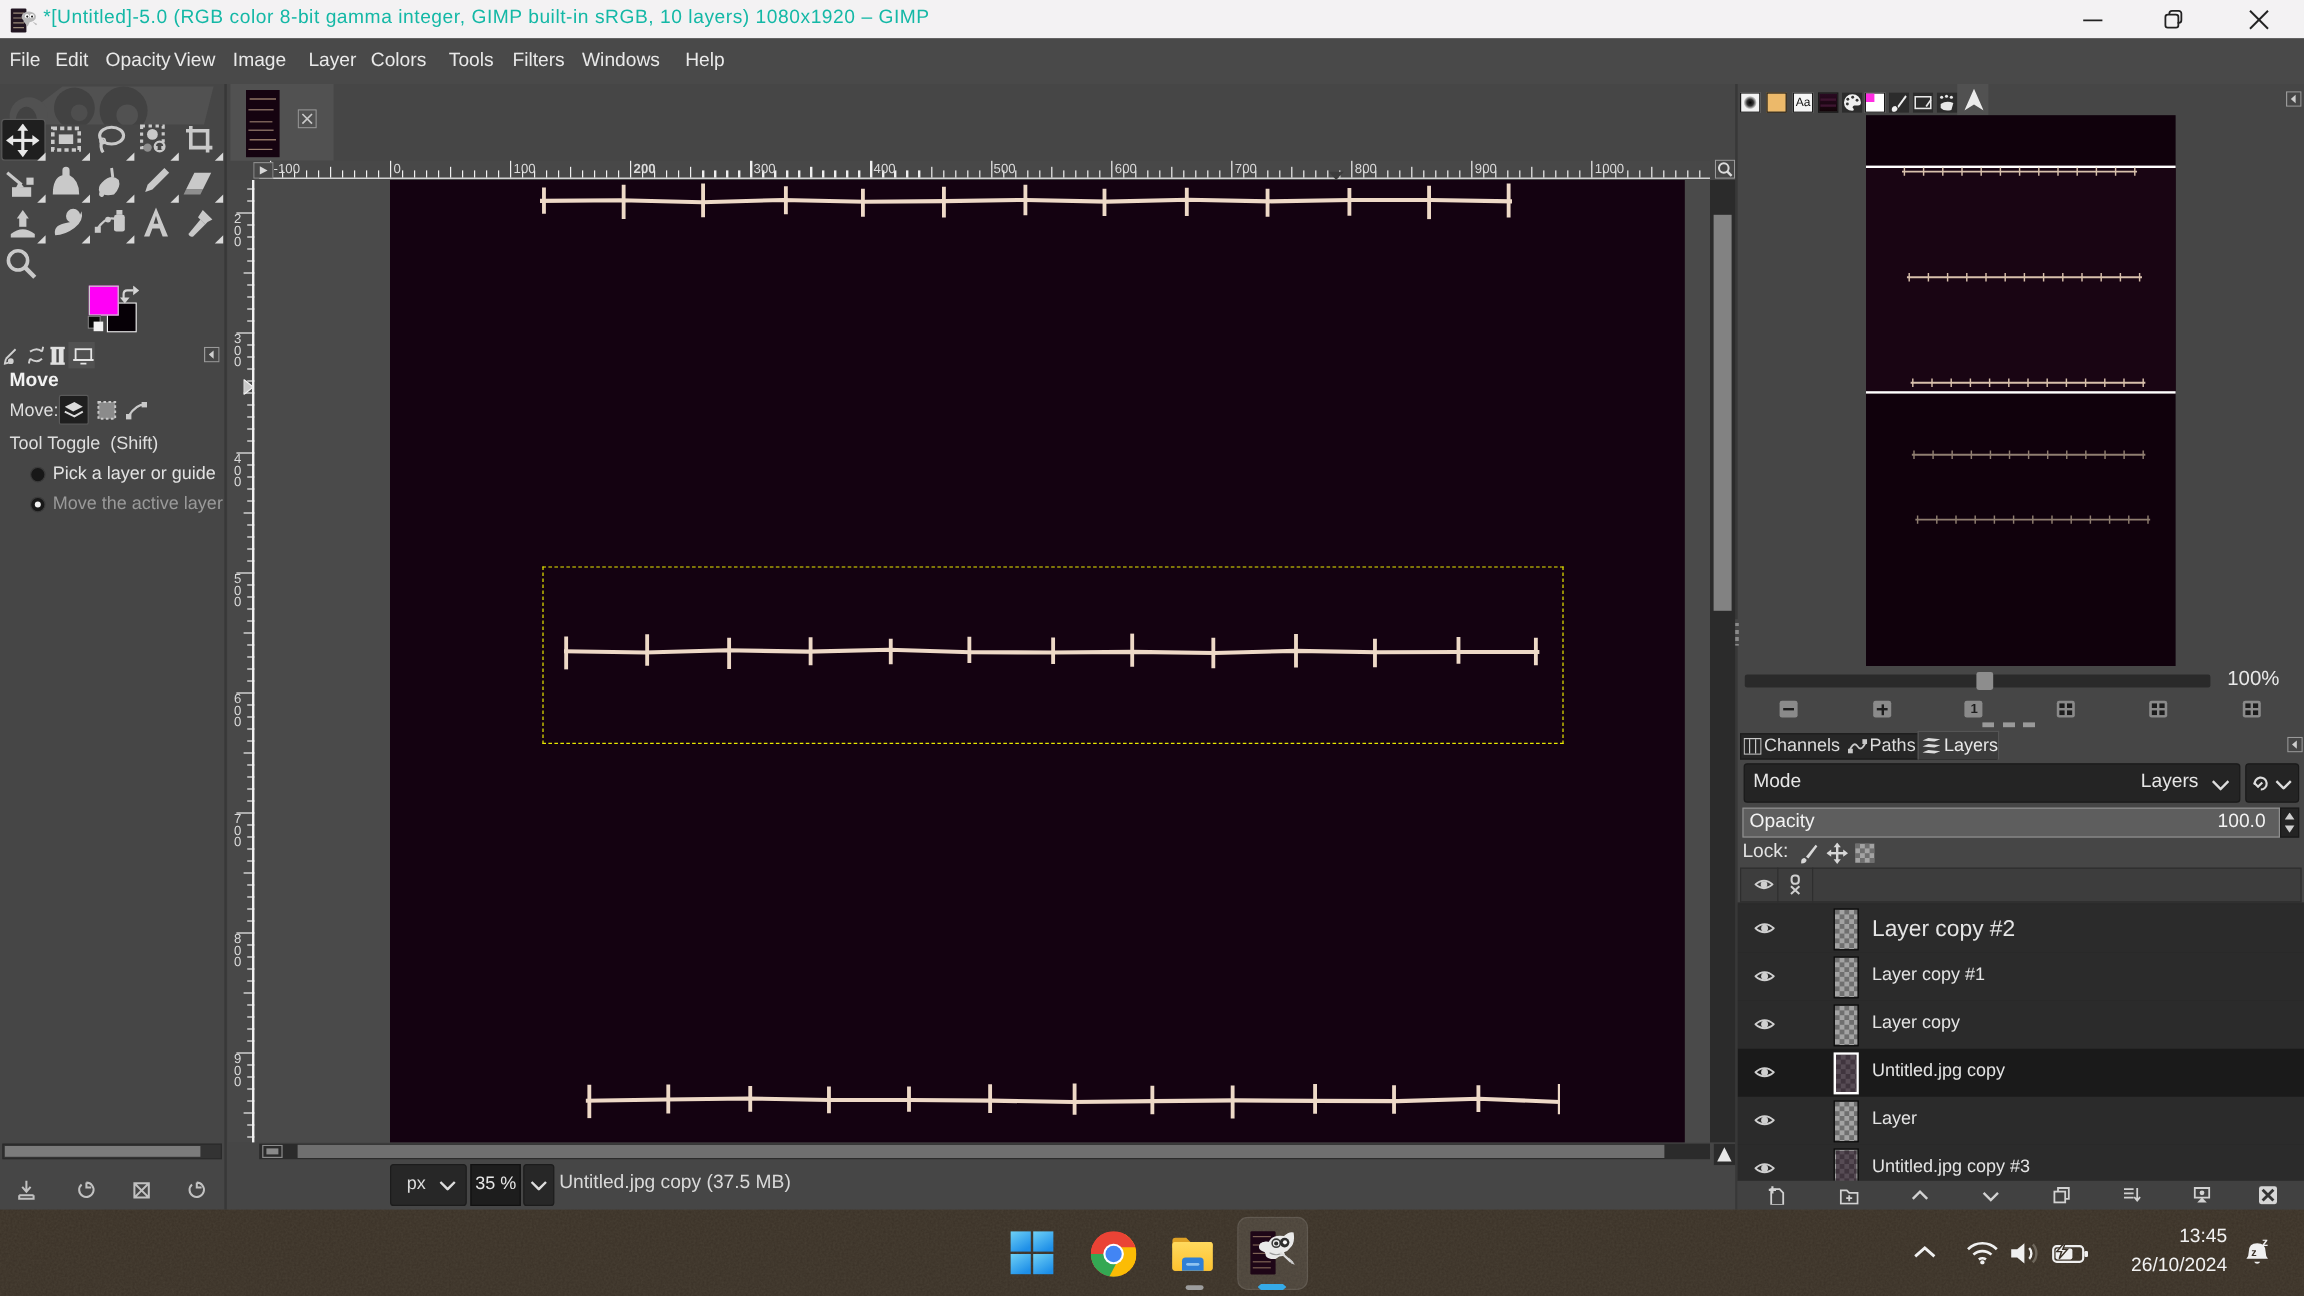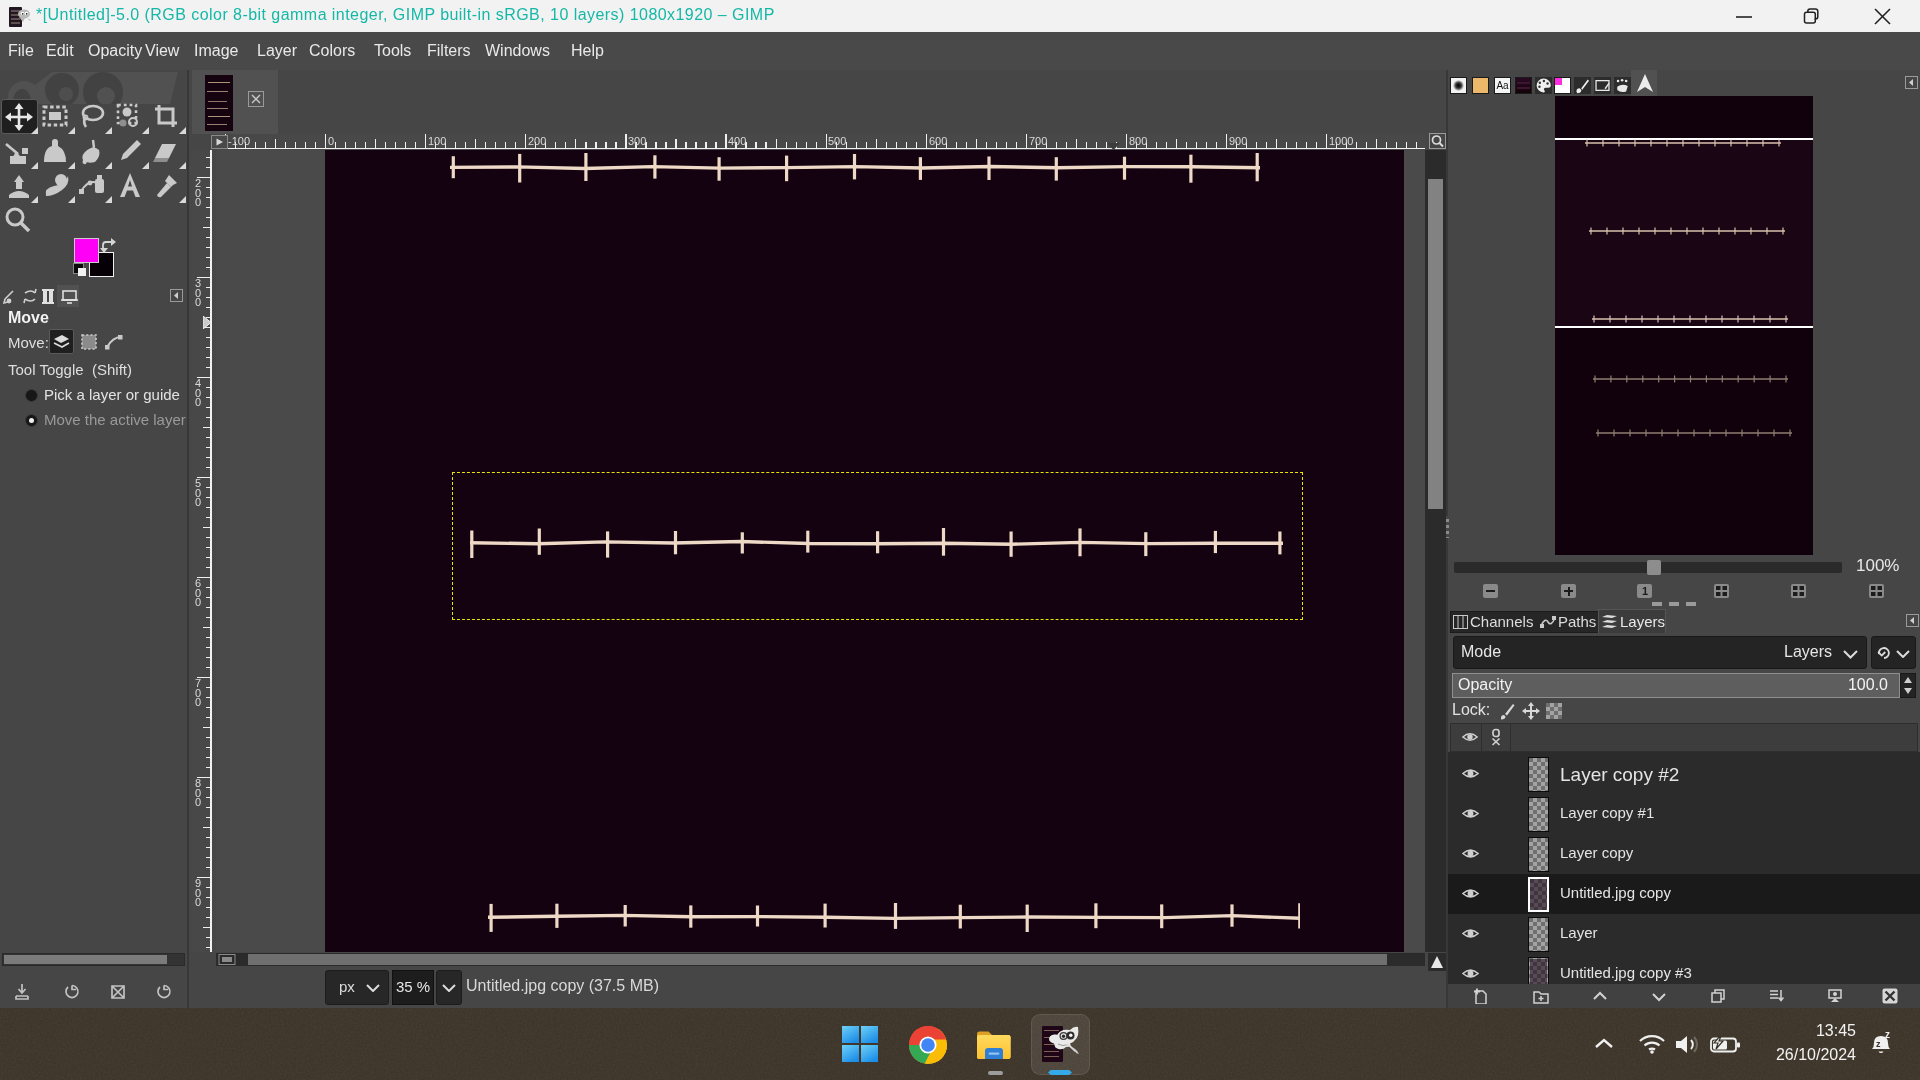--- a/index.html
+++ b/index.html
@@ -368,21 +368,21 @@
 <div class="tick" style="left:1366.0px;top:142.4px;width:1.3px;height:6px;"></div>
 <div class="tick" style="left:1376.0px;top:139.4px;width:1.3px;height:9px;"></div>
 <div class="tick" style="left:1386.1px;top:142.4px;width:1.3px;height:6px;"></div>
 <div class="tick" style="left:1396.1px;top:142.4px;width:1.3px;height:6px;"></div>
 <div class="tick" style="left:1406.1px;top:142.4px;width:1.3px;height:6px;"></div>
 <div class="tick" style="left:1416.1px;top:142.4px;width:1.3px;height:6px;"></div>
 <div class="abs" style="left:216px;top:147.6px;width:1209px;height:1.6px;background:#f2f2f2;"></div>
 <div class="rlabel" style="left:228px;top:134.5px;">-100</div>
 <div class="rlabel" style="left:328px;top:134.5px;">0</div>
 <div class="rlabel" style="left:428px;top:134.5px;">100</div>
-<div class="rlabel" style="left:528px;top:134.5px;">200</div>
+<div class="rlabel" style="left:528px;top:134.5px;font-weight:bold;">200</div>
 <div class="rlabel" style="left:628px;top:134.5px;">300</div>
 <div class="rlabel" style="left:728px;top:134.5px;">400</div>
 <div class="rlabel" style="left:828px;top:134.5px;">500</div>
 <div class="rlabel" style="left:929px;top:134.5px;">600</div>
 <div class="rlabel" style="left:1029px;top:134.5px;">700</div>
 <div class="rlabel" style="left:1129px;top:134.5px;">800</div>
 <div class="rlabel" style="left:1229px;top:134.5px;">900</div>
 <div class="rlabel" style="left:1329px;top:134.5px;">1000</div>
 <svg class="abs" style="left:1107px;top:143px;z-index:7" width="13" height="7" viewBox="0 0 13 7">
     <path d="M0 0 H13 L6.5 7 Z" fill="#3c3c3c"></path>

